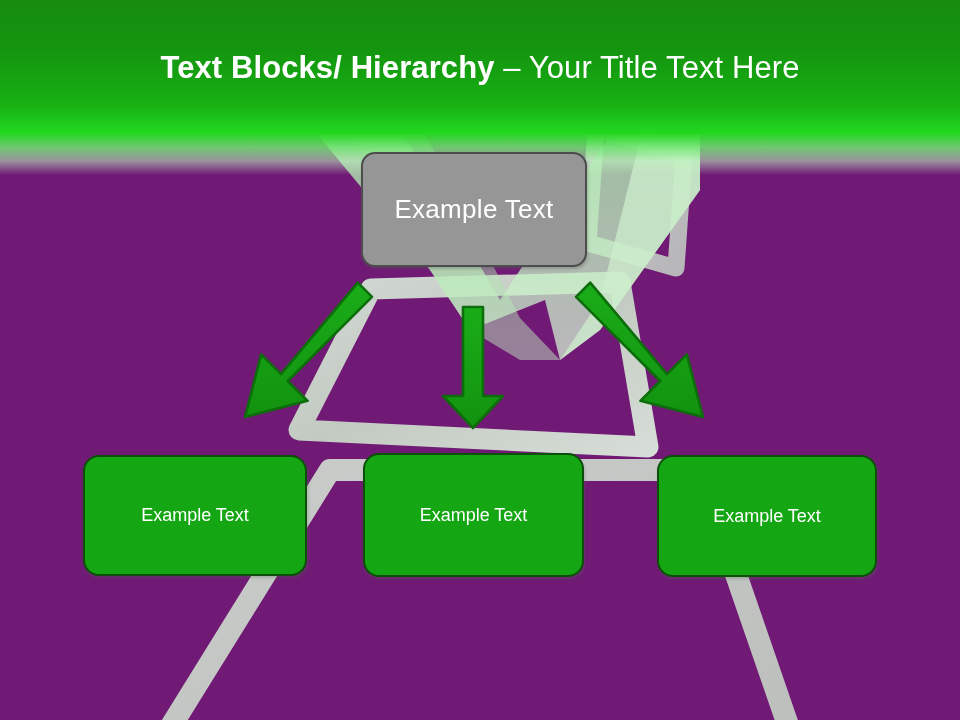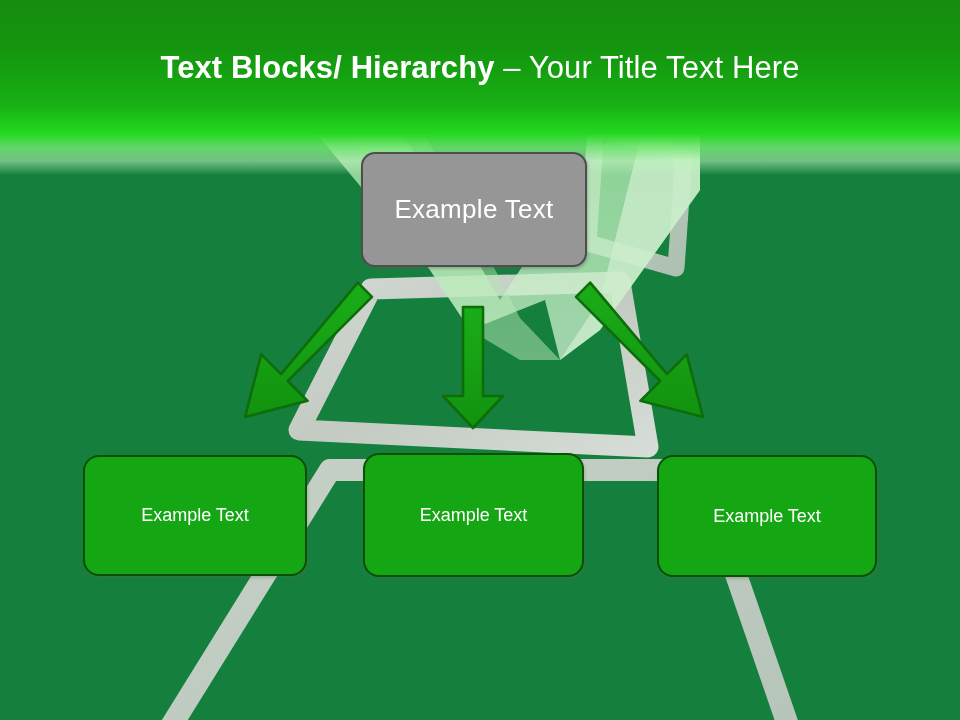--- a/index.html
+++ b/index.html
@@ -4,21 +4,21 @@
 <style>
   html,body{margin:0;padding:0;}
   body{
     width:960px;height:720px;overflow:hidden;
     font-family:"Liberation Sans",sans-serif;
     background:#f2faf2;
     position:relative;
   }
   #slide{
     position:absolute;left:0;top:0;width:960px;height:720px;
-    background:#15803d;
+    background:#701a75;
     overflow:hidden;
   }
 
   
   #bg-deco{position:absolute;left:0;top:0;width:960px;height:720px;}
 
   
   #header-band{
     position:absolute;left:0;top:0;width:960px;height:175px;
     background:linear-gradient(to bottom,

